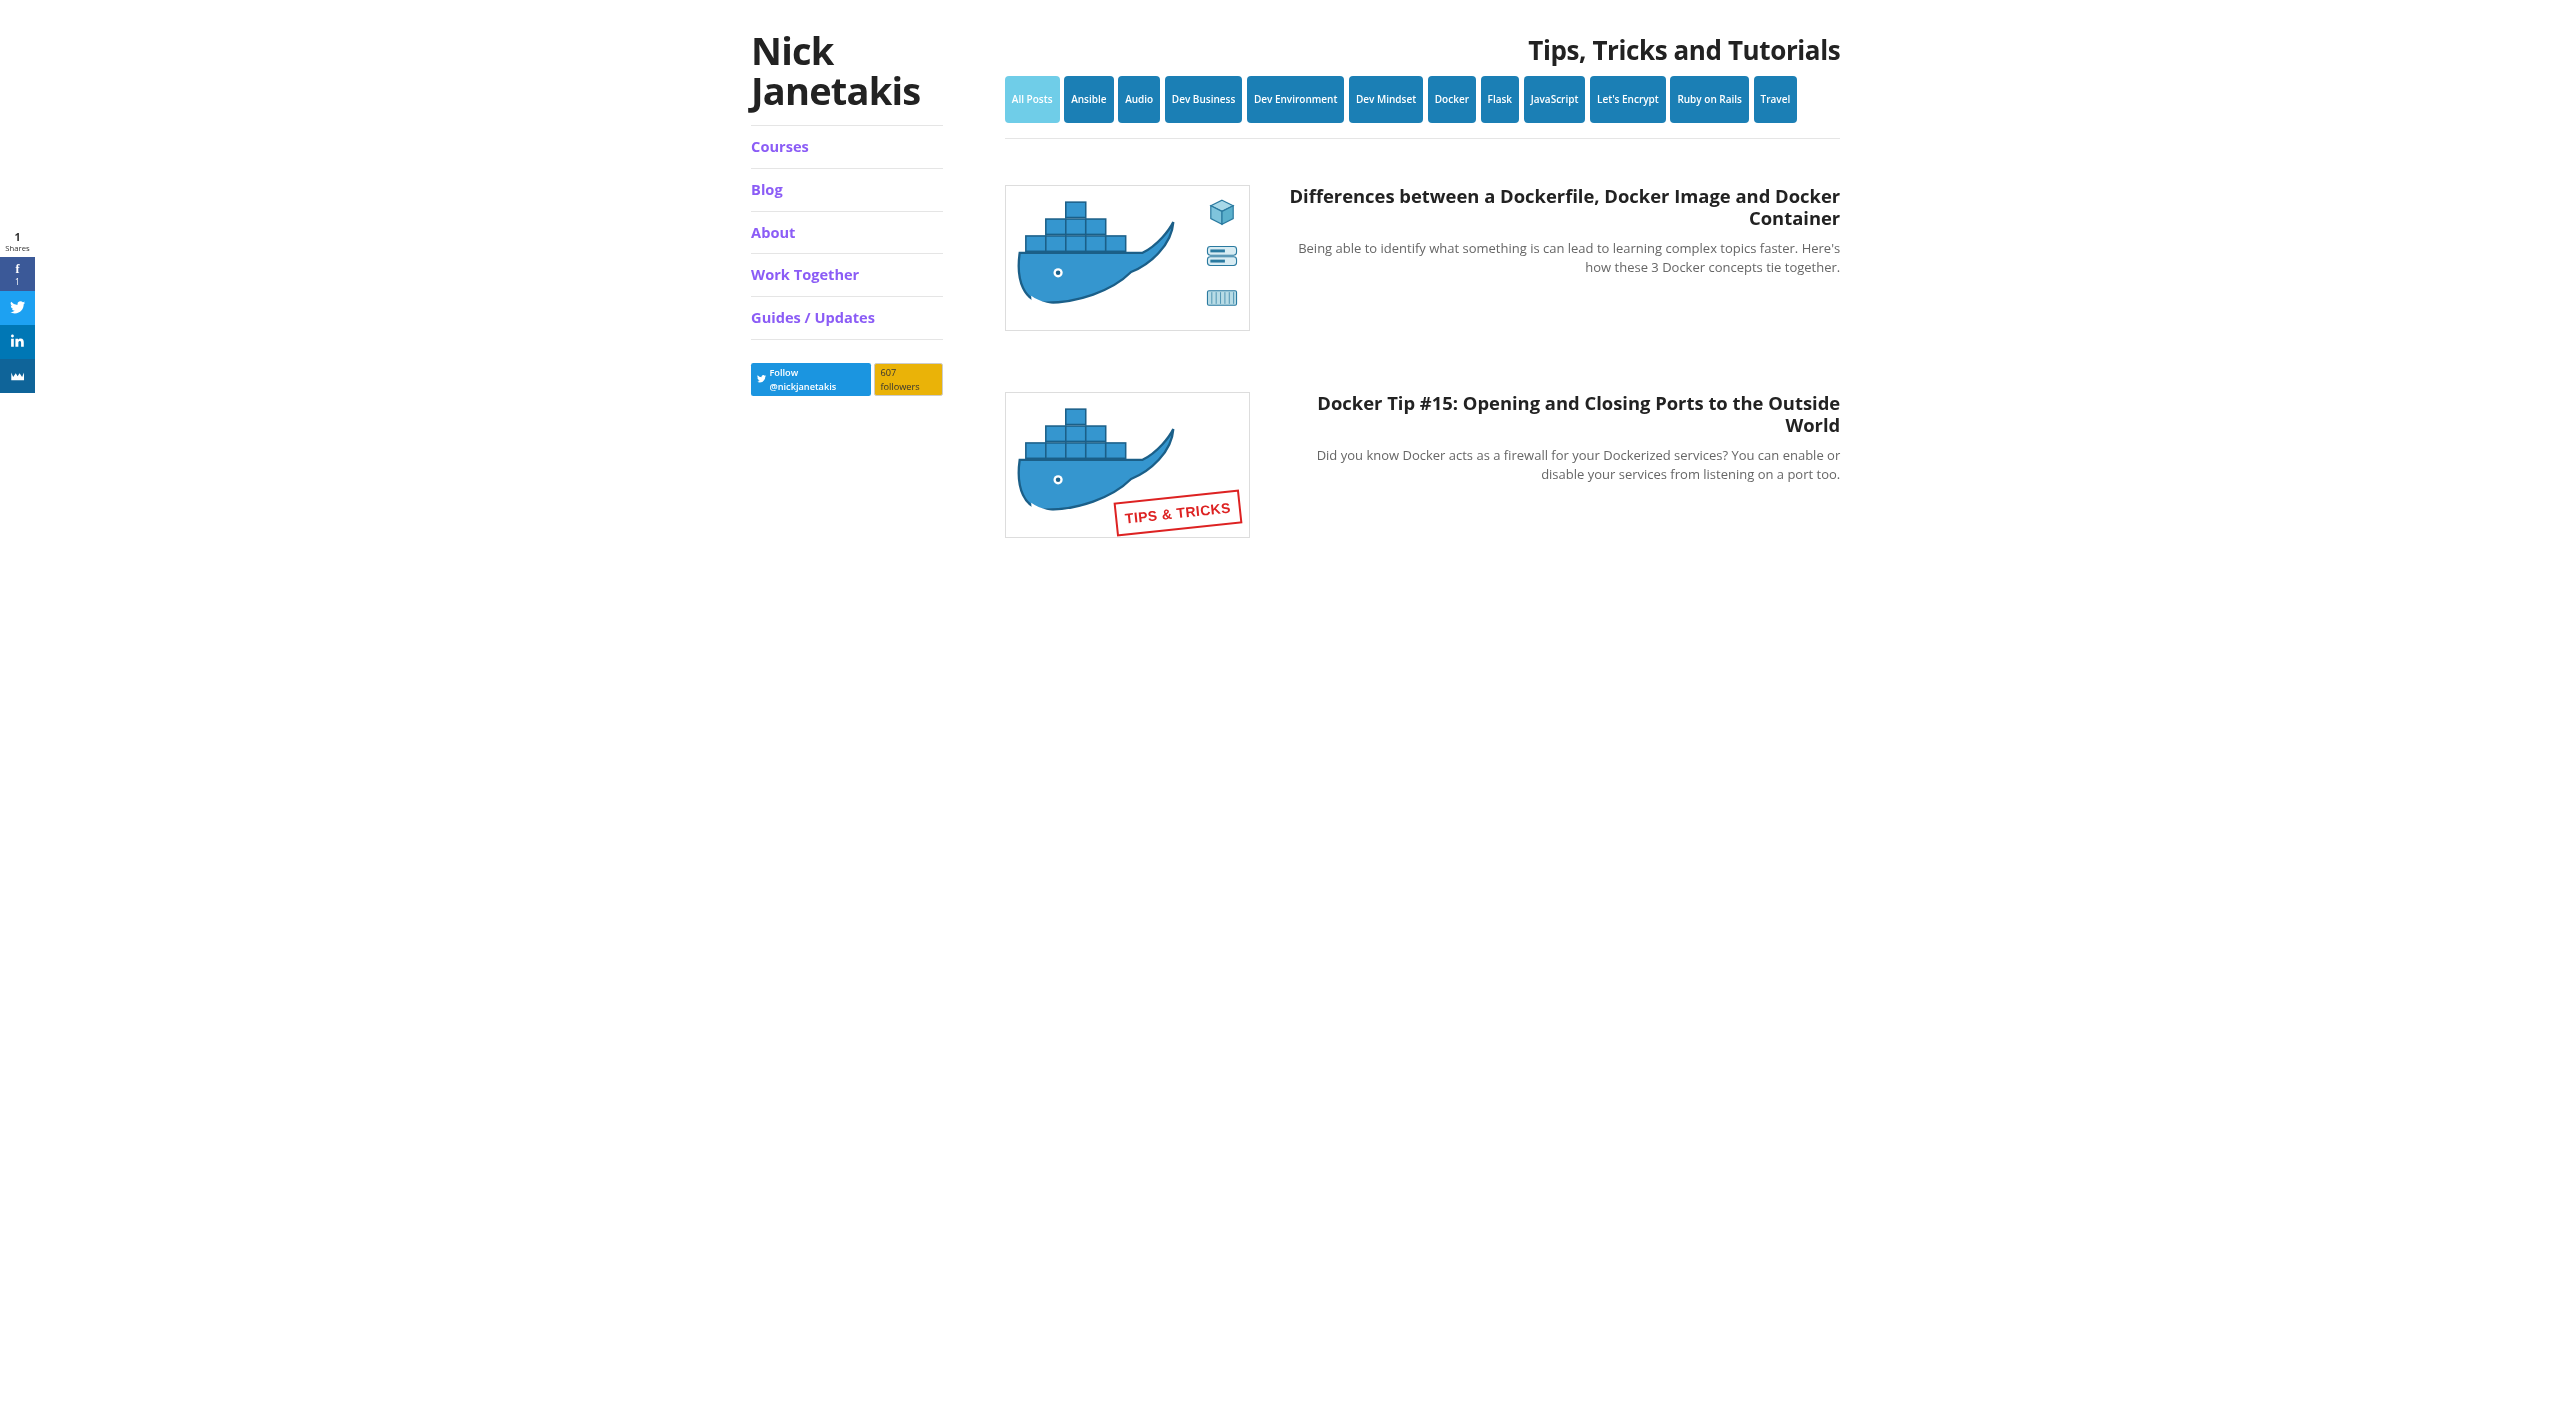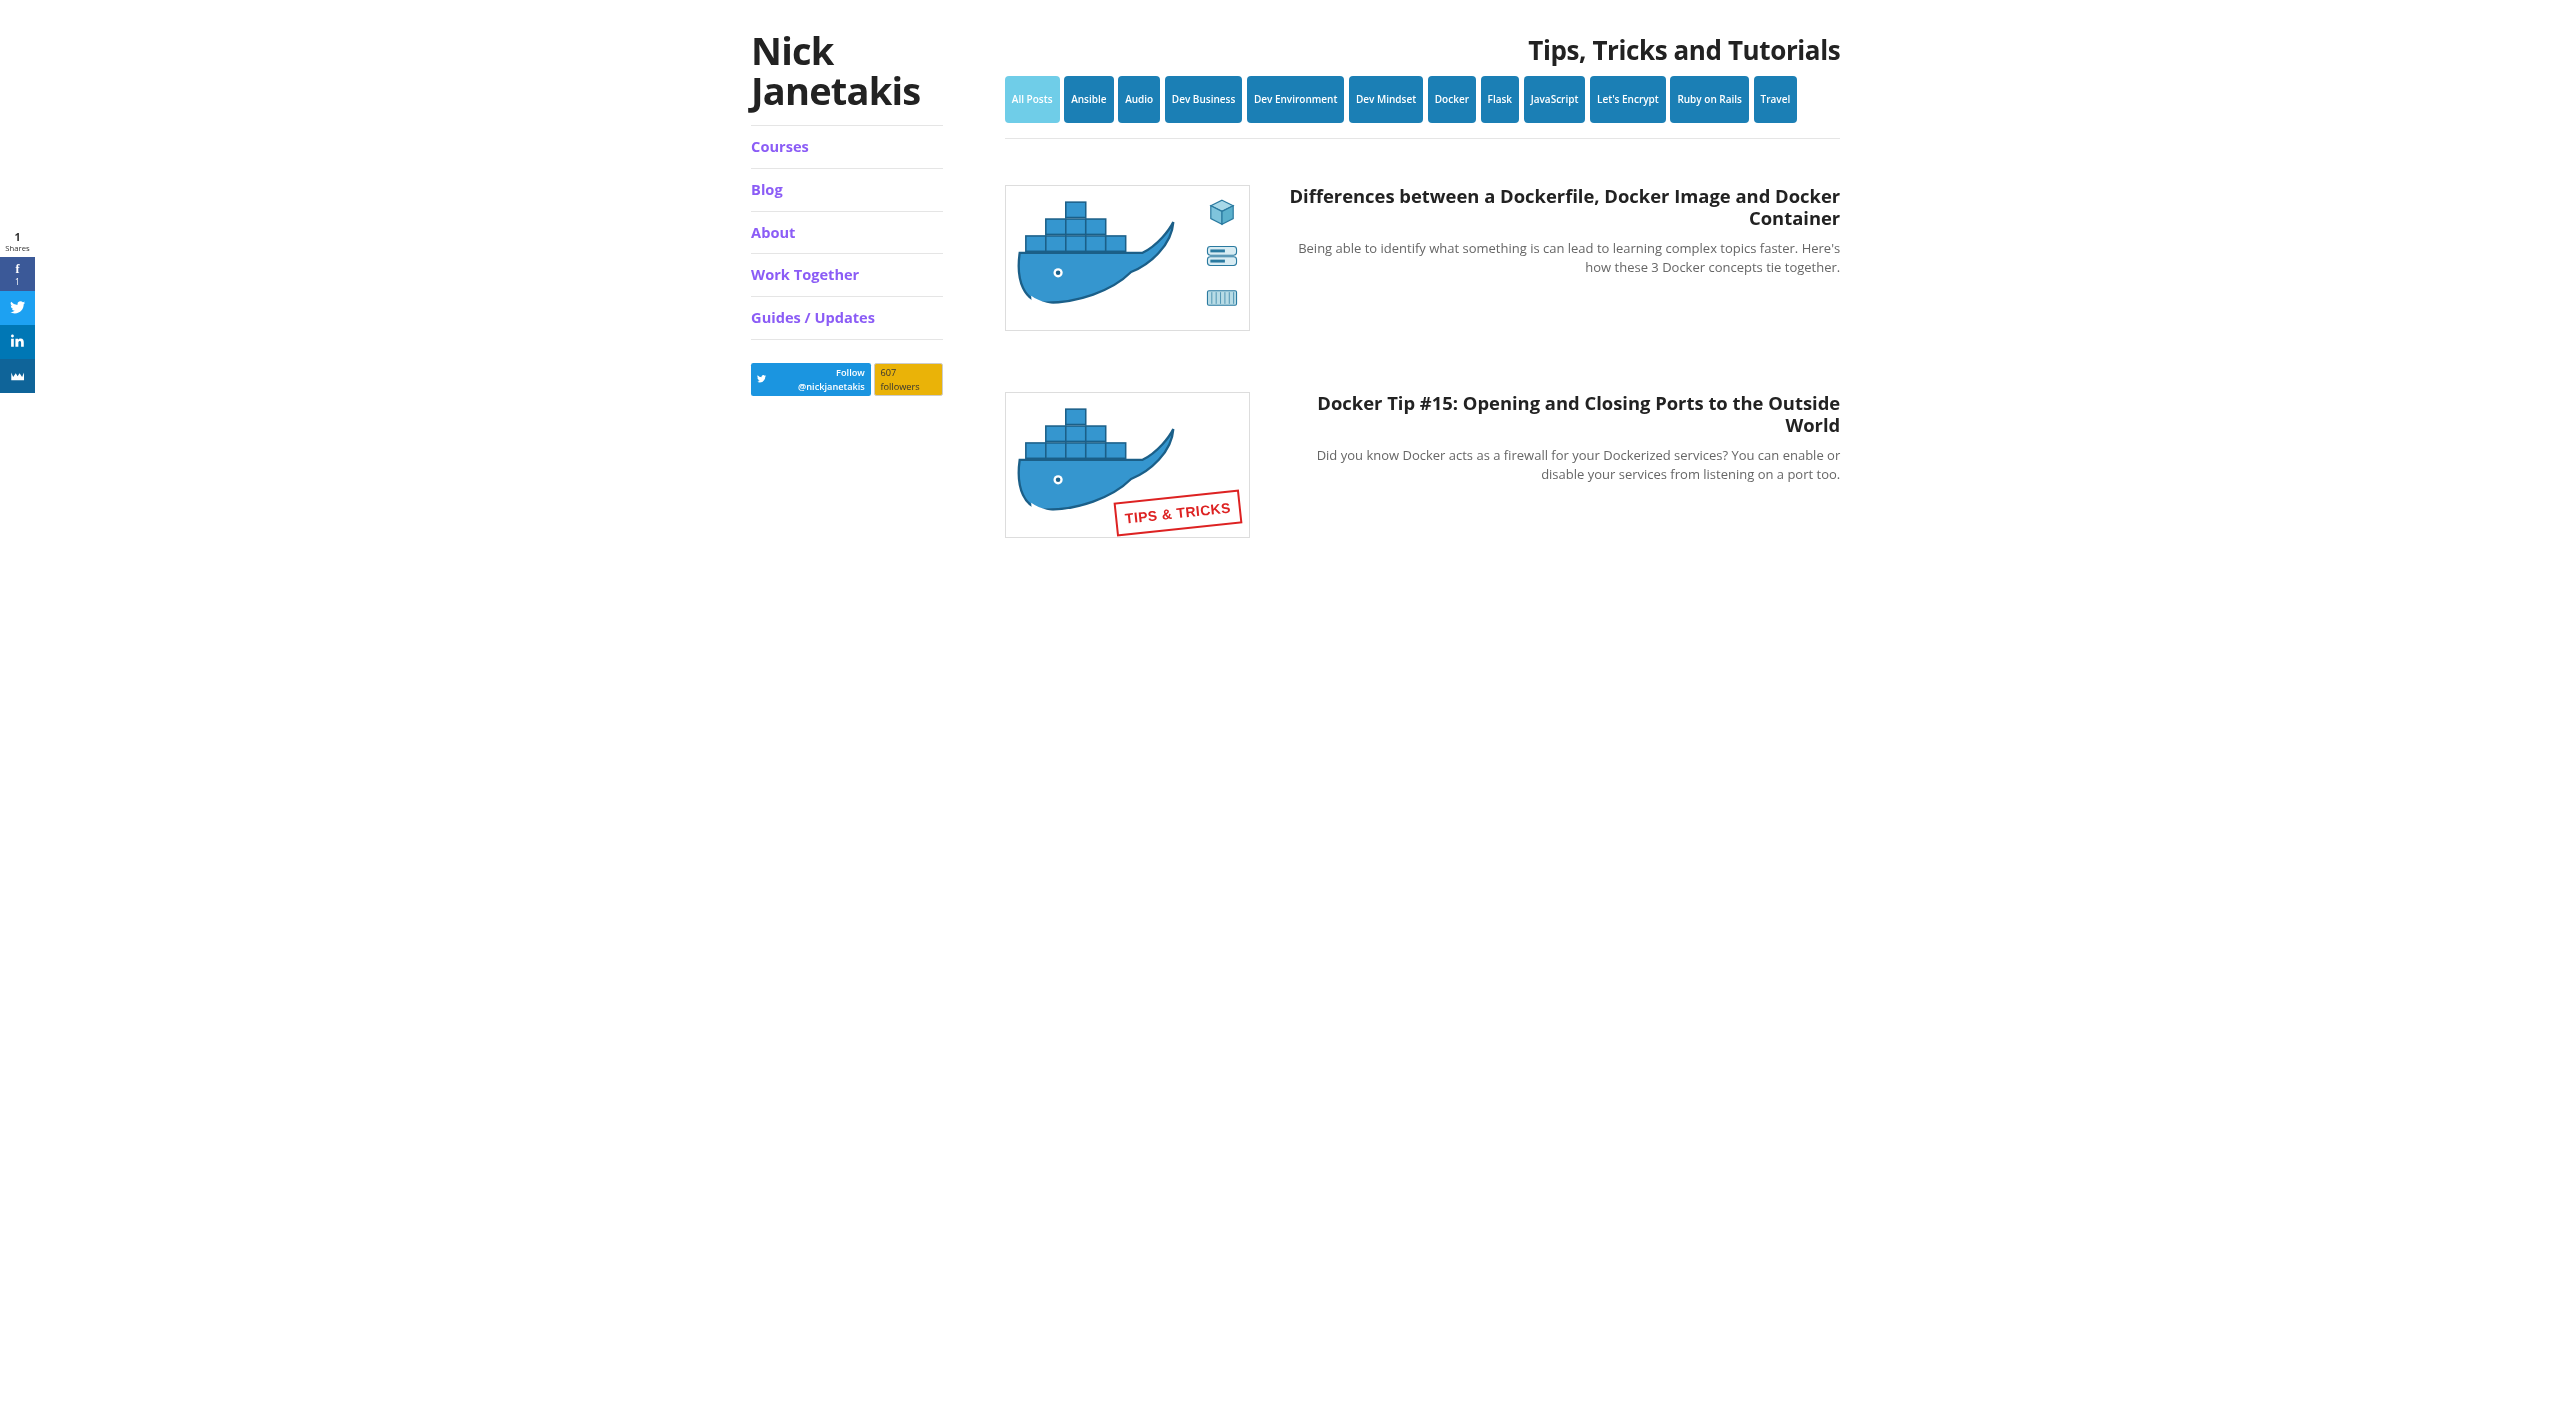--- a/index.html
+++ b/index.html
@@ -56,21 +56,20 @@
   }
   .tf-btn {
     background: #1b95e0;
     color: #fff;
     border-radius: 2.3px;
     padding: 2.3px 6.1px;
     display: inline-flex;
     align-items: center;
     gap: 3.1px;
     font-weight: 600;
-    text-align: right;
   }
   .tf-count {
     border: 0.8px solid #ccc;
     border-radius: 2.3px;
     padding: 1.5px 5.4px;
     margin-left: 3.1px;
     color: #333;
     background: #eab308;
     display: inline-flex;
     align-items: center;

